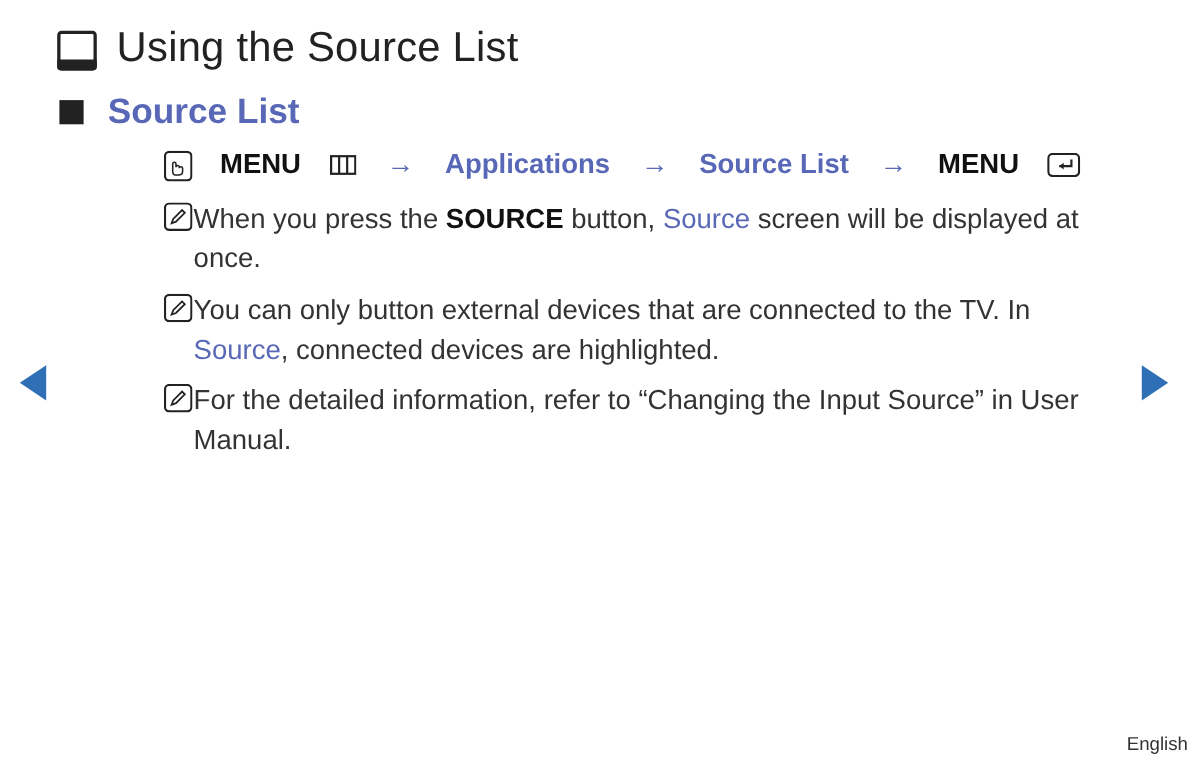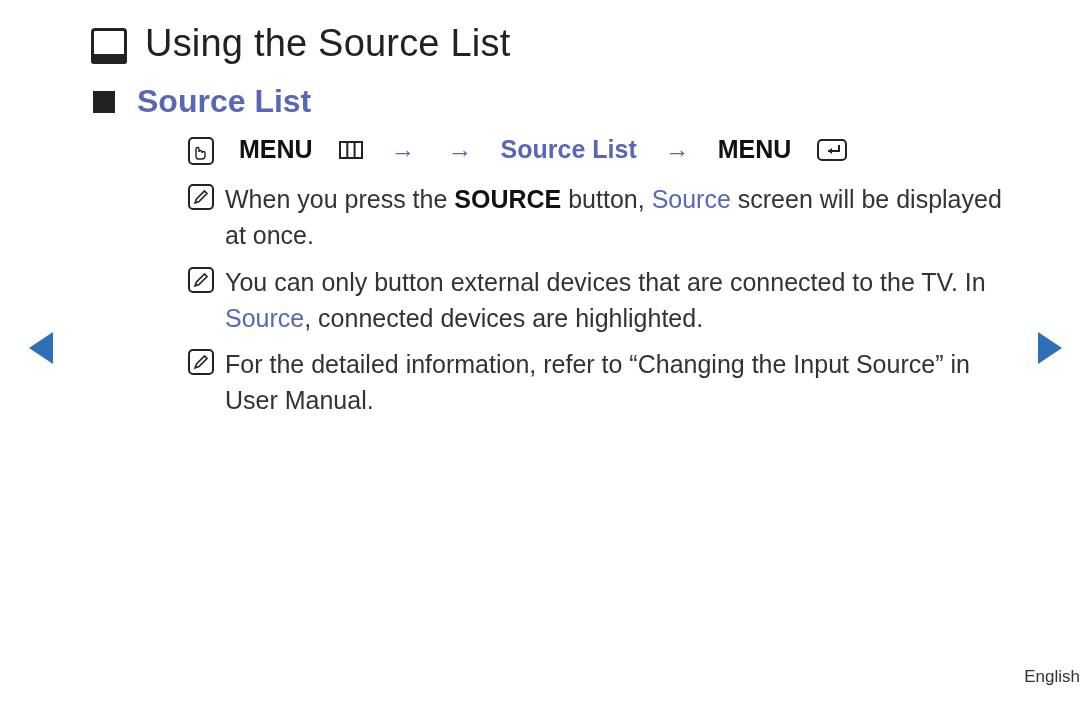--- a/index.html
+++ b/index.html
@@ -7,25 +7,24 @@
     padding: 0;
     width: 1080px;
     height: 705px;
     background: #fff;
     font-family: Arial, Helvetica, sans-serif;
     color: #222;
     position: relative;
     overflow: hidden;
   }
   .page {
-    padding: 22px 60px 0 80px;
+    padding: 22px 60px 0 52px;
     box-sizing: border-box;
     height: 100%;
     position: relative;
-    margin-left: 11px;
   }
   .title-row {
     display: flex;
     align-items: center;
     gap: 18px;
     margin-bottom: 18px;
   }
   .title-icon-box {
     width: 30px;
     height: 30px;
@@ -79,21 +78,21 @@
     font-size: 25px;
     margin-bottom: 16px;
     flex-wrap: nowrap;
   }
   .bold { font-weight: 700; color:#111; }
   .blue { color:#5868b6; font-weight:700; }
   .arrow { color:#5868b6; font-weight:700; padding:0 4px;}
   .note-row {
     display: flex;
     align-items: flex-start;
-    gap: 10px;
+    gap: 0;
     font-size: 25px;
     line-height: 1.45;
     margin-bottom: 10px;
     color:#333;
   }
   .note-row .text { flex:1; }
   .note-row .text .bold { font-weight:700; color:#111;}
   .note-row .text .bluew { color:#5868b6; }
   .icon-slot { width:28px; flex:0 0 auto; display:flex; justify-content:center; padding-top:3px;}
   .nav-left, .nav-right {
@@ -148,20 +147,21 @@
           <path d="M8 18 v-6 a1.5 1.5 0 0 1 3 0 v3 a1.5 1.5 0 0 1 3 0 v1 a1.5 1.5 0 0 1 3 0 v3 q0 3 -3 3 h-4 q-2 0 -2 -4 z" fill="none" stroke="#222" stroke-width="1.4"></path>
         </svg>
       </span>
       <span class="bold">MENU</span>
         <svg width="24" height="18" viewBox="0 0 24 18" style="margin-left:2px;">
         <rect x="1" y="1" width="22" height="16" fill="none" stroke="#222" stroke-width="2"></rect>
         <line x1="8.3" y1="1" x2="8.3" y2="17" stroke="#222" stroke-width="2"></line>
         <line x1="15.6" y1="1" x2="15.6" y2="17" stroke="#222" stroke-width="2"></line>
       </svg>
       <span class="arrow">→</span>
+      <span class="blue">Applications</span>
       <span class="arrow">→</span>
       <span class="blue">Source List</span>
       <span class="arrow">→</span>
       <span class="bold">MENU</span>
         <svg width="30" height="22" viewBox="0 0 30 22" style="margin-left:2px;">
         <rect x="1" y="1" width="28" height="20" rx="4" fill="none" stroke="#222" stroke-width="2"></rect>
         <path d="M22 6 v6 h-11" fill="none" stroke="#222" stroke-width="2"></path>
         <path d="M11 12 l4 -3 v6 z" fill="#222"></path>
       </svg>
     </div>

